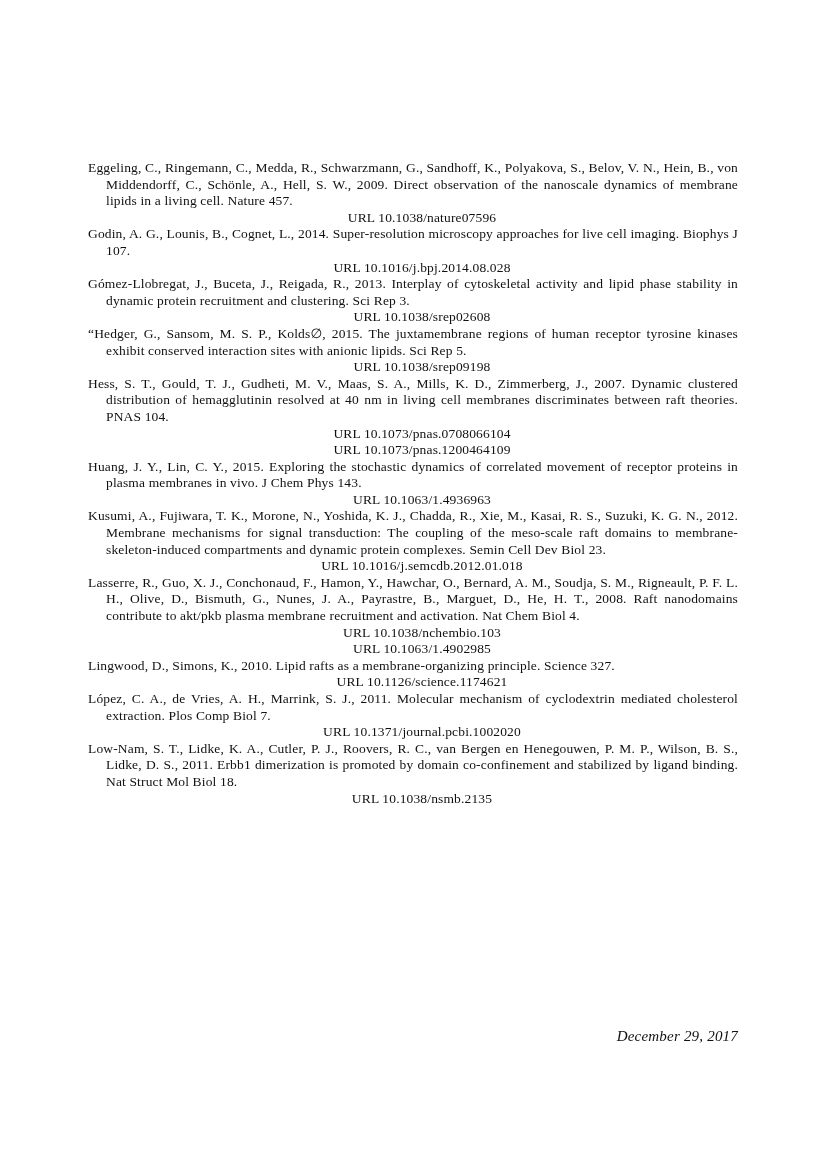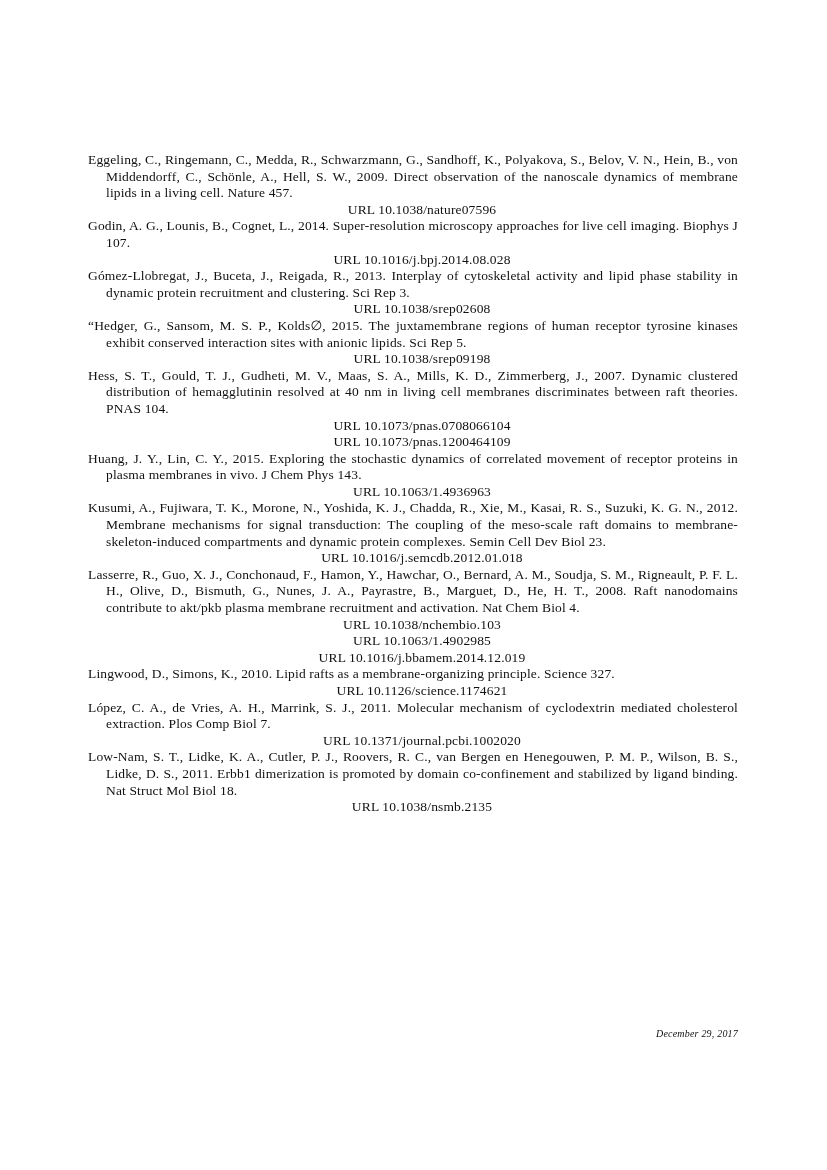--- a/index.html
+++ b/index.html
@@ -12,42 +12,42 @@
     width: 827px;
     height: 1170px;
     background: #ffffff;
     overflow: hidden;
     font-family: "Liberation Serif", "DejaVu Serif", serif;
     color: #111111;
   }
   .content {
     position: absolute;
     left: 88px;
-    top: 152px;
+    top: 160px;
     width: 650px;
     font-size: 13.5px;
     line-height: 16.6px;
     letter-spacing: 0.15px;
   }
   .ref {
     text-align: justify;
     padding-left: 18px;
     text-indent: -18px;
     margin: 0;
   }
   .ref-url {
     display: block;
     text-indent: 0;
     text-align: center;
   }
   .footer {
     position: absolute;
     right: 89px;
     top: 1028px;
-    font-size: 10px;
+    font-size: 15px;
     font-style: italic;
     letter-spacing: 0.2px;
   }
 </style>
 </head>
 <body>
 
 <div class="page">
   <div class="content">
 
@@ -94,21 +94,20 @@
     <div class="ref">
       <span class="ref-citation">Lasserre, R., Guo, X. J., Conchonaud, F., Hamon, Y., Hawchar, O., Bernard, A. M., Soudja, S. M., Rigneault, P. F. L. H., Olive, D., Bismuth, G., Nunes, J. A., Payrastre, B., Marguet, D., He, H. T., 2008. Raft nanodomains contribute to akt/pkb plasma membrane recruitment and activation. Nat Chem Biol 4.</span>
       <span class="ref-url">URL 10.1038/nchembio.103</span>
     </div>
 
     <div class="ref">
       <span class="ref-url">URL 10.1063/1.4902985</span>
     </div>
 
     <div class="ref">
-      <span class="ref-url">URL 10.1016/j.bbamem.2014.12.019</span>
     </div>
 
     <div class="ref">
       <span class="ref-citation">Lingwood, D., Simons, K., 2010. Lipid rafts as a membrane-organizing principle. Science 327.</span>
       <span class="ref-url">URL 10.1126/science.1174621</span>
     </div>
 
     <div class="ref">
       <span class="ref-citation">López, C. A., de Vries, A. H., Marrink, S. J., 2011. Molecular mechanism of cyclodextrin mediated cholesterol extraction. Plos Comp Biol 7.</span>
       <span class="ref-url">URL 10.1371/journal.pcbi.1002020</span>

